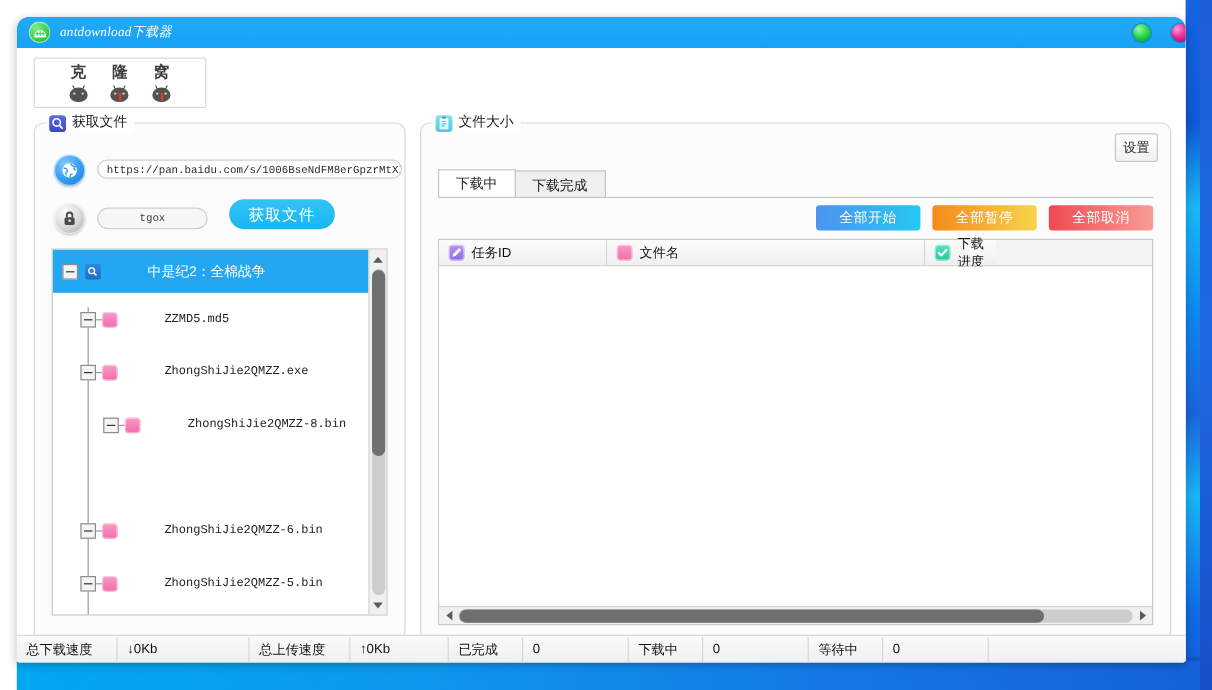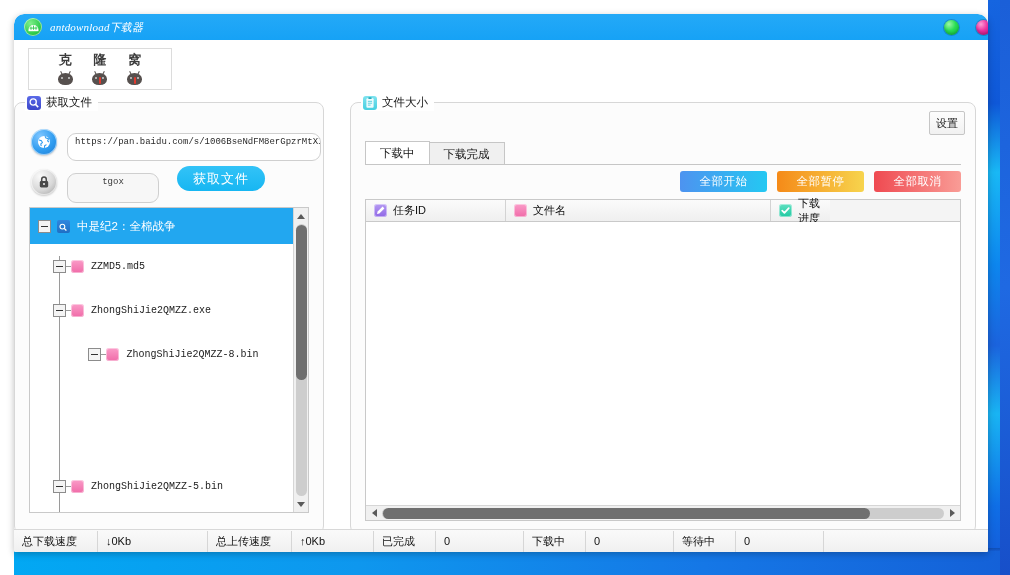--- a/index.html
+++ b/index.html
@@ -100,45 +100,45 @@
     position:absolute; top:-9px; left:10px; height:17px; line-height:17px;
     background:#ffffff; padding:0 6px 0 2px;
     display:flex; align-items:center; gap:5px;
     font-size:11.5px; color:#1a1a1a; white-space:nowrap;
   }
   .gicon { width:14px; height:14px; border-radius:3px; display:inline-block; position:relative; flex:0 0 auto;}
   .gicon.search{ background: linear-gradient(180deg,#5a6ae8 0%,#3b47c9 100%); }
   .gicon.doc{ background: linear-gradient(180deg,#7fe3ef 0%,#46cfe0 100%); }
   .gicon svg{position:absolute; left:0; top:0;}
 
-  #grp-fetch{ left:0; top:62px; width:308px; height:430px; }
+  #grp-fetch{ left:14px; top:62px; width:308px; height:430px; }
   #grp-down { left:336px; top:62px; width:624px; height:430px; }
 
   
   .circ-btn{
     position:absolute; width:26px; height:26px; border-radius:50%;
     display:flex; align-items:center; justify-content:center;
   }
   .circ-btn.globe{ left:16px; top:26px;
     background: radial-gradient(circle at 35% 28%, #7fc6ff 0%, #2f9cf0 55%, #1f7ad0 100%);
     box-shadow: inset 0 0 0 1px rgba(255,255,255,0.55), 0 1px 2px rgba(0,0,0,0.2);}
   .circ-btn.lock{ left:16px; top:66px;
     background: radial-gradient(circle at 35% 28%, #fafafa 0%, #d8d8d8 55%, #9e9e9e 100%);
     box-shadow: inset 0 0 0 1px rgba(255,255,255,0.6), 0 1px 2px rgba(0,0,0,0.2);}
 
   .url-input{
-    position:absolute; left:52px; top:30px; width:254px; height:28px;
+    position:absolute; left:52px; top:30px; width:254px; height:16px;
     border:1px solid #cfcfcf; border-radius:9px; background:#ffffff;
     padding:0 7px; box-sizing:border-box;
     font-family:"Liberation Mono","DejaVu Sans Mono",monospace;
     font-size:9px; color:#2a2a2a; line-height:17px;
     white-space:nowrap; overflow:hidden;
   }
   .pwd-input{
-    position:absolute; left:52px; top:70px; width:92px; height:30px;
+    position:absolute; left:52px; top:70px; width:92px; height:18px;
     border:1px solid #cfcfcf; border-radius:9px; background:#f7f7f7;
     box-sizing:border-box; text-align:center;
     font-family:"Liberation Mono","DejaVu Sans Mono",monospace;
     font-size:9px; color:#3a3a3a; line-height:17px;
   }
   .fetch-btn{
     position:absolute; left:162px; top:63px; width:88px; height:25px;
     border-radius:13px; border:none;
     background: linear-gradient(180deg,#33c3f7 0%,#17b6f2 100%);
     color:#ffffff; font-size:13px; letter-spacing:1px;
@@ -167,20 +167,21 @@
   .texp-dash{ width:5px; height:1px; background:#9a9a9a; flex:0 0 auto;}
   .tico{ width:13px; height:13px; flex:0 0 auto; border-radius:2px; position:relative;}
   .tico.folder{ background: linear-gradient(180deg,#2f86df 0%,#1f6fc4 100%); }
   .tico.file{
     background: linear-gradient(180deg,#fa9cc8 0%,#f06ba8 100%);
     border-radius:3px; box-shadow: inset 0 0 0 1px rgba(255,255,255,0.45);
   }
   .tlabel{
     font-size:10px; color:#222; white-space:nowrap;
     font-family:"Liberation Mono","DejaVu Sans Mono",monospace;
+    margin-left:32px;
   }
   .tnode.root .tlabel{ color:#ffffff; font-size:11.5px; font-family:"Liberation Sans",sans-serif;}
 
   
   .vsb{
     position:absolute; right:0; top:0; width:15px; height:304px;
     background:#f0f0f0; border-left:1px solid #d6d6d6; box-sizing:border-box;
   }
   .vsb .arrow{ position:absolute; left:0; width:14px; height:14px; display:flex; align-items:center; justify-content:center;}
   .vsb .arrow.up{ top:1px;} .vsb .arrow.dn{ bottom:1px;}
@@ -403,20 +404,28 @@
             <div class="tnode" style="top:132px;justify-content:center;">
               <span style="width:23px"></span>
               <span class="texp"></span>
               <span class="texp-dash"></span>
               <span class="tico file"></span>
               <span style="width:7px"></span>
               <span class="tlabel">ZhongShiJie2QMZZ-8.bin</span>
             </div>
 
 
+            <div class="tnode" style="top:220px;">
+              <span style="width:23px"></span>
+              <span class="texp"></span>
+              <span class="texp-dash"></span>
+              <span class="tico file"></span>
+              <span style="width:7px"></span>
+              <span class="tlabel">ZhongShiJie2QMZZ-6.bin</span>
+            </div>
 
             <div class="tnode" style="top:264px;">
               <span style="width:23px"></span>
               <span class="texp"></span>
               <span class="texp-dash"></span>
               <span class="tico file"></span>
               <span style="width:7px"></span>
               <span class="tlabel">ZhongShiJie2QMZZ-5.bin</span>
             </div>
           </div>

